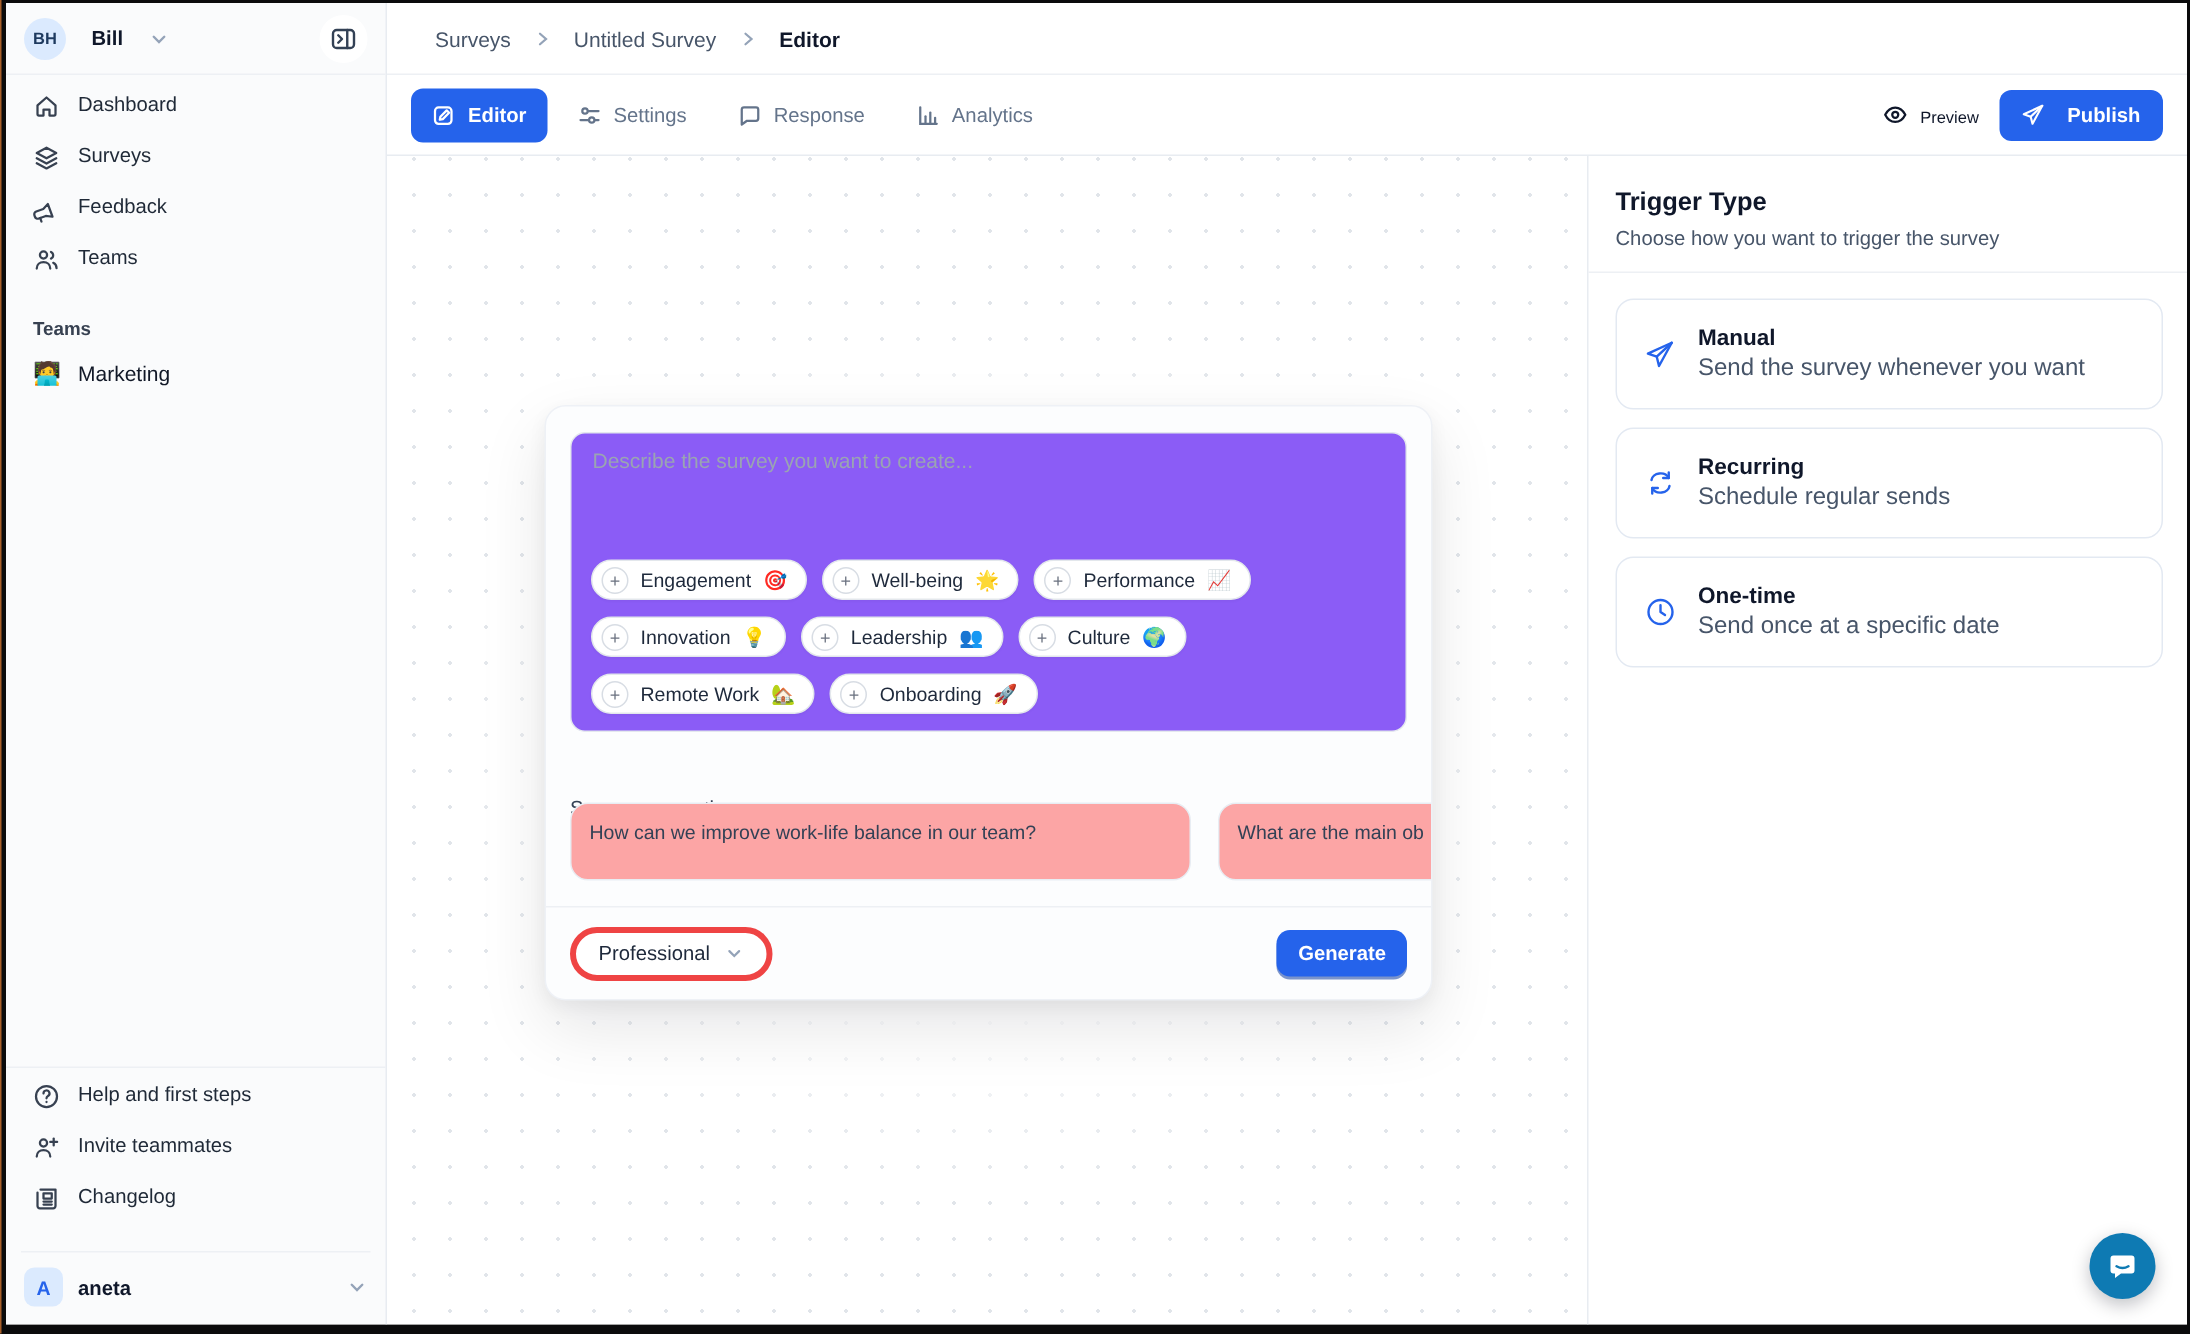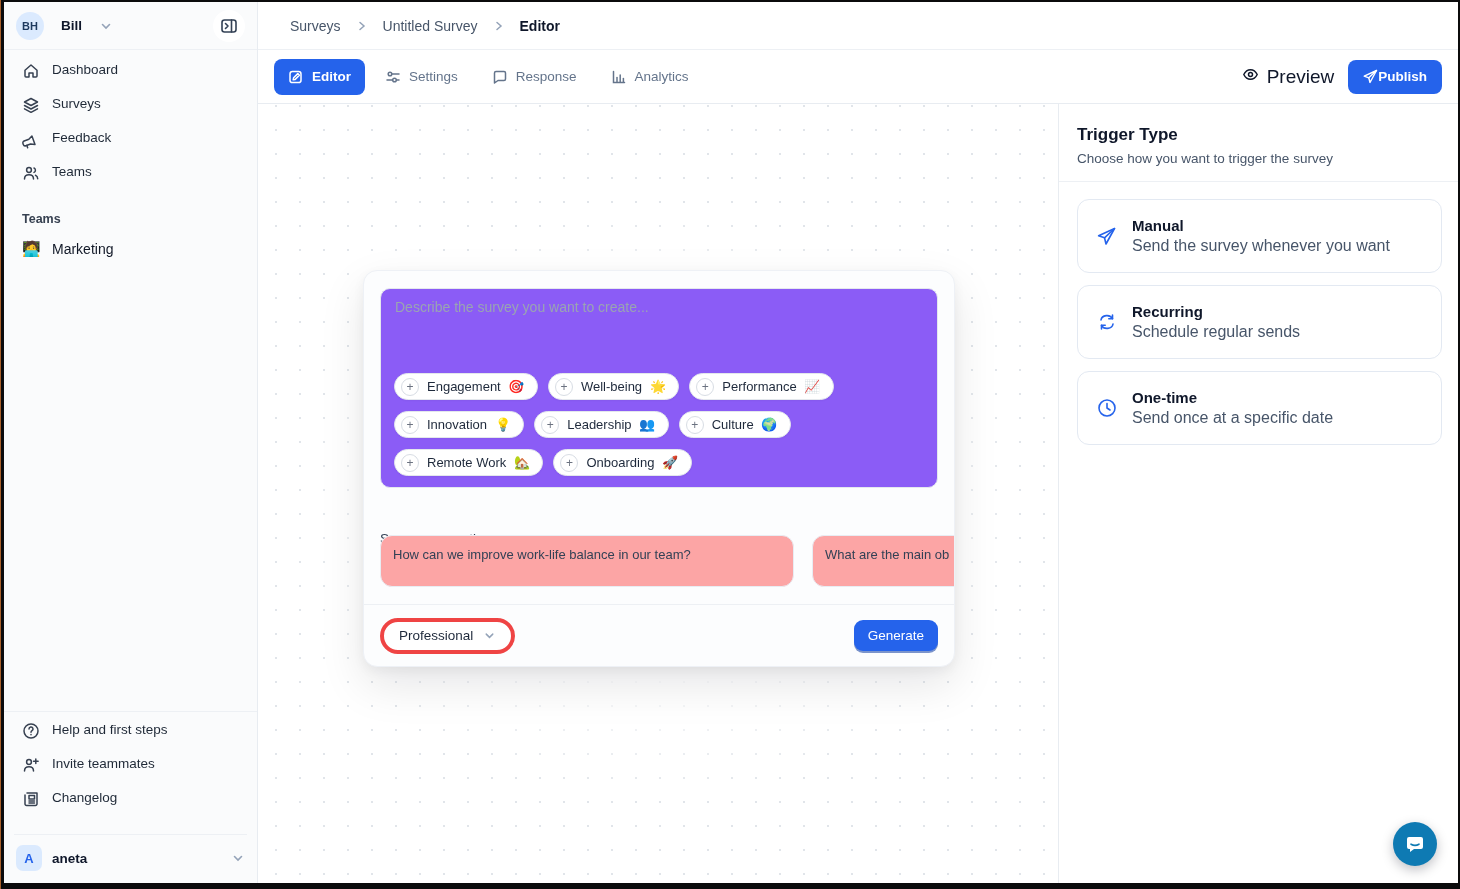--- a/index.html
+++ b/index.html
@@ -31,22 +31,22 @@
   .main { flex:1; display:flex; flex-direction:column; min-width:0; }
   .crumbbar { height:48px; display:flex; align-items:center; gap:14px; padding:0 32px; background:#fff; border-bottom:1px solid #edf0f4; }
   .crumb { font-size:14px; color:#475569; cursor:pointer; }
   .crumb.current { color:#0f172a; font-weight:bold; cursor:default; }
 
   .toolbar { height:53px; display:flex; align-items:center; padding:0 16px; background:#fff; }
   .tabs { display:flex; align-items:center; gap:6px; }
   .tab { display:flex; align-items:center; gap:8px; height:36px; padding:0 14px; border-radius:8px; border:none; background:transparent; font-size:13.5px; color:#64748b; cursor:pointer; font-family:inherit; }
   .tab.active { background:#2563eb; color:#fff; font-weight:bold; }
   .toolbar-right { margin-left:auto; display:flex; align-items:center; gap:14px; }
-  .preview-btn { display:flex; align-items:flex-start; gap:8px; background:none; border:none; font-size:19px; color:#0f172a; font-weight:500; cursor:pointer; font-family:inherit; }
-  .publish-btn { display:flex; align-items:center; gap:0; height:34px; padding:0 15px; border-radius:8px; border:none; background:#2563eb; color:#fff; font-size:13.5px; font-weight:bold; cursor:pointer; font-family:inherit; }
+  .preview-btn { display:flex; align-items:flex-end; gap:8px; background:none; border:none; font-size:11px; color:#0f172a; font-weight:500; cursor:pointer; font-family:inherit; }
+  .publish-btn { display:flex; align-items:center; gap:15px; height:34px; padding:0 15px; border-radius:8px; border:none; background:#2563eb; color:#fff; font-size:13.5px; font-weight:bold; cursor:pointer; font-family:inherit; }
 
   .workspace { flex:1; display:flex; border-top:1px solid #e8ecf1; min-height:0; }
 
   
   .canvas { flex:1; position:relative; background:#fff; overflow:hidden;
     background-image:radial-gradient(circle, #e1e5ea 1.2px, transparent 1.4px);
     background-size:24px 24px; background-position:6px 14px; }
   .canvas::after { content:""; position:absolute; left:60px; top:120px; width:680px; height:560px; background:radial-gradient(ellipse at center, rgba(255,255,255,.95) 40%, rgba(255,255,255,0) 75%); pointer-events:none; }
 
   .gen-card { position:absolute; left:105px; top:166px; width:592px; height:397px; background:#fcfdfe; border:1px solid #eef1f6; border-radius:14px; box-shadow:0 18px 45px rgba(2,6,23,.10), 0 4px 12px rgba(2,6,23,.05); overflow:hidden; z-index:1; }
@@ -59,21 +59,21 @@
   .chip .emoji { font-size:13px; }
 
   .sugg-label { position:absolute; left:16px; top:260px; font-size:13.5px; font-weight:500; color:#334155; }
   .sugg-row { position:absolute; left:16px; top:264px; display:flex; gap:18px; }
   .sugg-box { flex-shrink:0; height:52px; background:#fca5a5; border:1px solid #e8edf3; border-radius:12px; padding:11px 12px; font-size:13px; color:#334155; cursor:pointer; overflow:hidden; white-space:nowrap; }
   .sugg-box.one { width:414px; }
   .sugg-box.two { width:340px; }
 
   .gen-footer { position:absolute; left:0; right:0; bottom:0; height:62px; border-top:1px solid #edf0f4; display:flex; align-items:center; justify-content:space-between; padding:0 16px; }
   .tone-select { display:flex; align-items:center; gap:10px; height:36px; padding:0 15px; background:#fff; border:4px solid #ef4444; border-radius:18px; font-size:13.5px; color:#1e293b; cursor:pointer; font-family:inherit; }
-  .generate-btn { height:31px; padding:0 14px; border:none; border-radius:9px; background:#2563eb; color:#fff; font-size:13.5px; font-weight:normal; cursor:pointer; box-shadow:0 2px 0 rgba(17,62,161,.55); font-family:inherit; }
+  .generate-btn { height:31px; padding:0 14px; border:none; border-radius:9px; background:#2563eb; color:#fff; font-size:13.5px; font-weight:bold; cursor:pointer; box-shadow:0 2px 0 rgba(17,62,161,.55); font-family:inherit; }
 
   
   .trigger-panel { width:400px; flex-shrink:0; background:#fff; border-left:1px solid #e8ecf1; }
   .tp-header { padding:21px 18px 15px 18px; border-bottom:1px solid #edf0f4; }
   .tp-title { font-size:17px; font-weight:bold; color:#0f172a; }
   .tp-sub { margin-top:6px; font-size:13.5px; color:#475569; }
   .tp-list { padding:17px 16px 0 18px; }
   .tp-card { display:flex; align-items:center; gap:14px; border:1px solid #e3e9f2; border-radius:12px; padding:17px 18px; margin-bottom:12px; cursor:pointer; background:#fff; }
   .tp-card .ticon { flex-shrink:0; width:22px; display:flex; align-items:center; justify-content:center; }
   .tp-card h3 { font-size:15px; font-weight:bold; color:#0f172a; }

